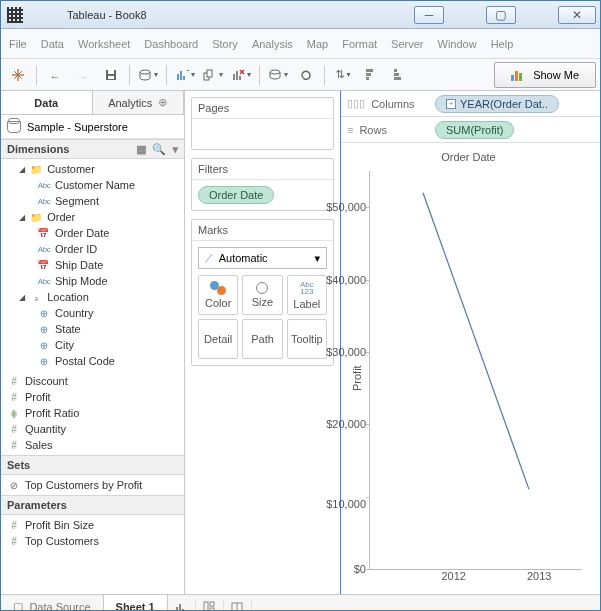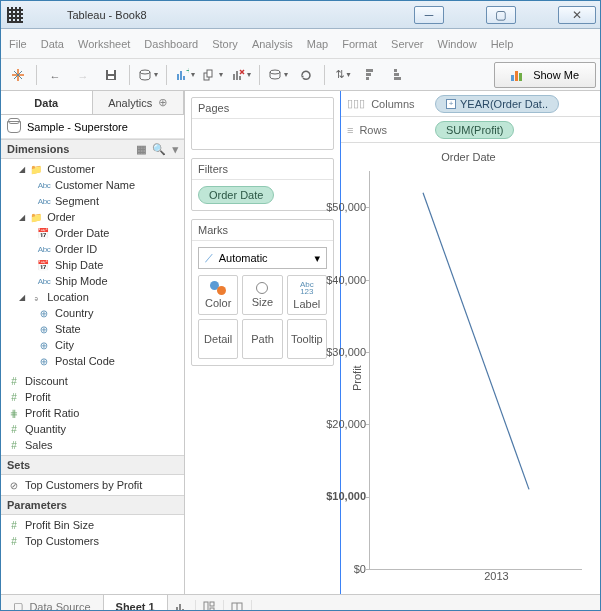--- a/index.html
+++ b/index.html
@@ -421,35 +421,36 @@
         </span>
     </div>
     <div class="viz">
       <div class="viz-title">Order Date</div>
       <div class="plot-wrap">
         <div class="yaxis-label">Profit</div>
         <div style="flex:1;display:flex;flex-direction:column;">
           <div class="plot" id="plot">
               <div class="ytick" style="top: 398px;">$0</div>
               <div class="tickline" style="top: 398px;"></div>
-              <div class="ytick" style="top: 325px; font-weight: bold;">$10,000</div>
+              <div class="ytick" style="top: 333px;">$10,000</div>
               <div class="tickline" style="top: 325.636px;"></div>
               <div class="ytick" style="top: 253.273px;">$20,000</div>
               <div class="tickline" style="top: 253.273px;"></div>
               <div class="ytick" style="top: 180.909px;">$30,000</div>
               <div class="tickline" style="top: 180.909px;"></div>
               <div class="ytick" style="top: 108.545px;">$40,000</div>
               <div class="tickline" style="top: 108.545px;"></div>
               <div class="ytick" style="top: 36.1818px;">$50,000</div>
               <div class="tickline" style="top: 36.1818px;"></div>
               <svg class="line" viewBox="0 0 100 100" preserveAspectRatio="none">
                 <polyline points="25,5.454545454545453 75,80" fill="none" stroke="#4e79a7" stroke-width="1.2" vector-effect="non-scaling-stroke"></polyline>
               </svg>
             </div>
           <div class="xaxis" id="xaxis">
+              <div>2012</div>
               <div>2013</div>
             </div>
         </div>
       </div>
     </div>
   </div>
 </div>
 
 <div class="bottom">
   <div class="bottom-tab">

